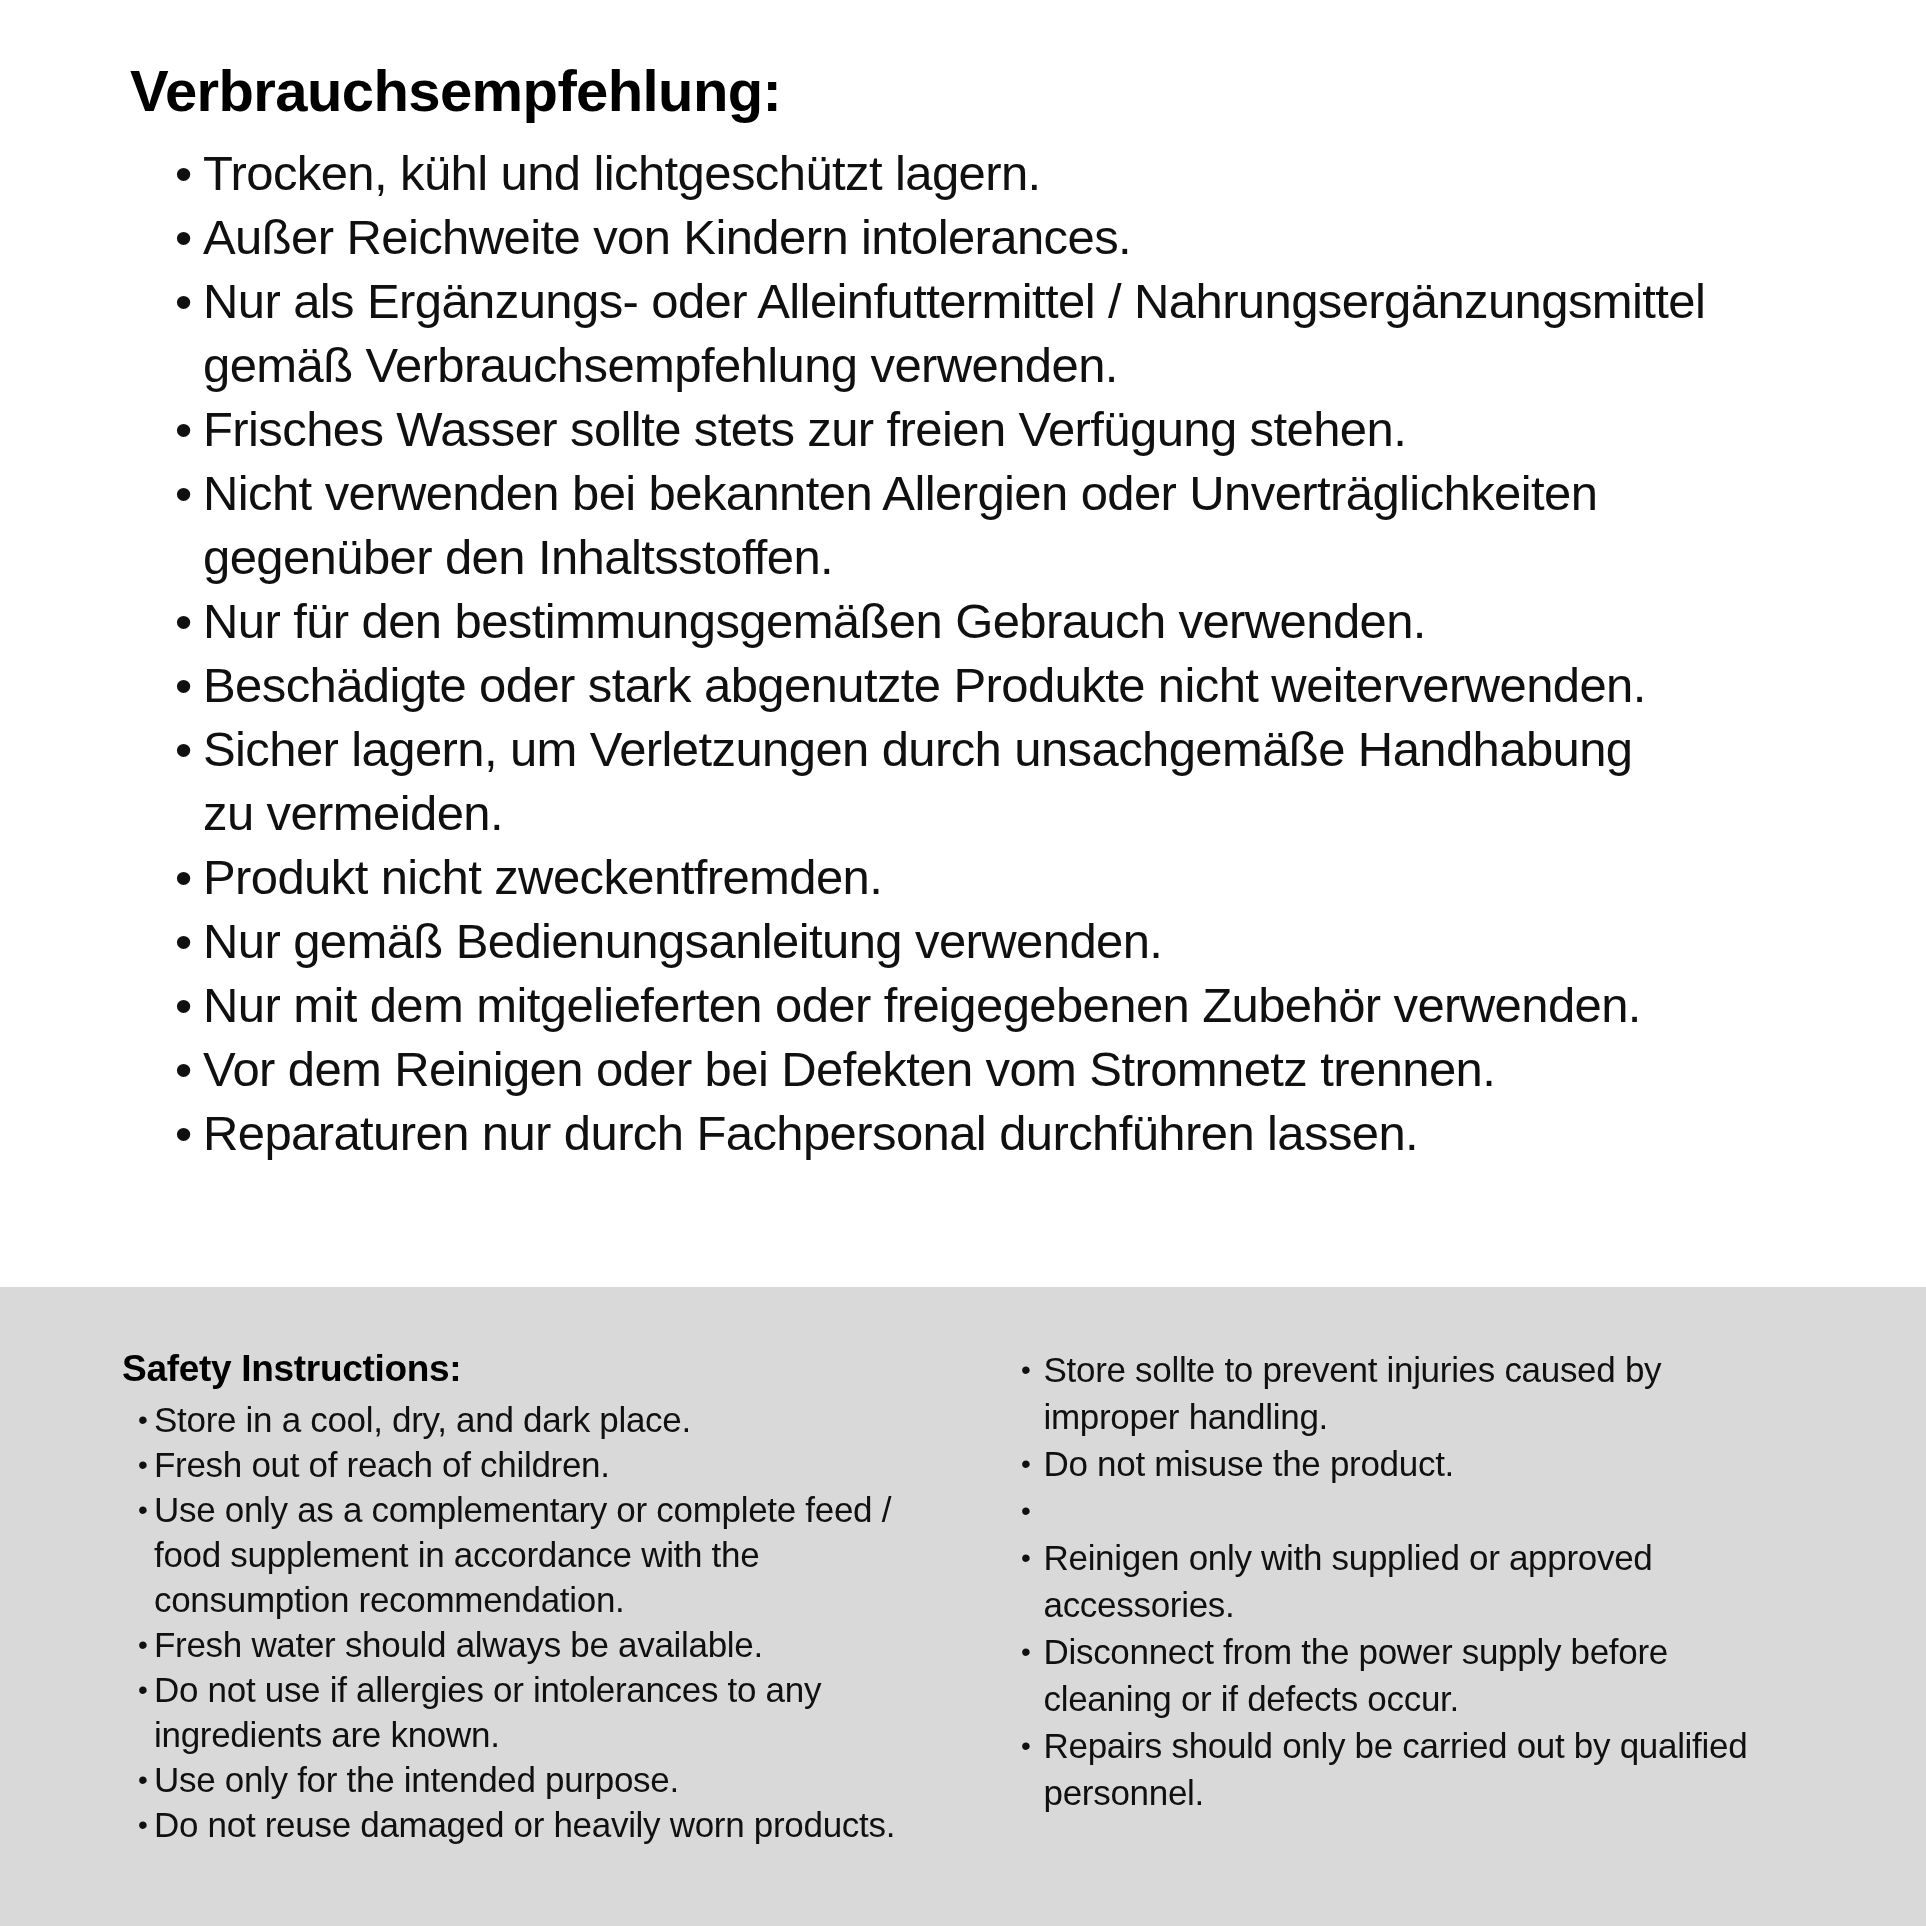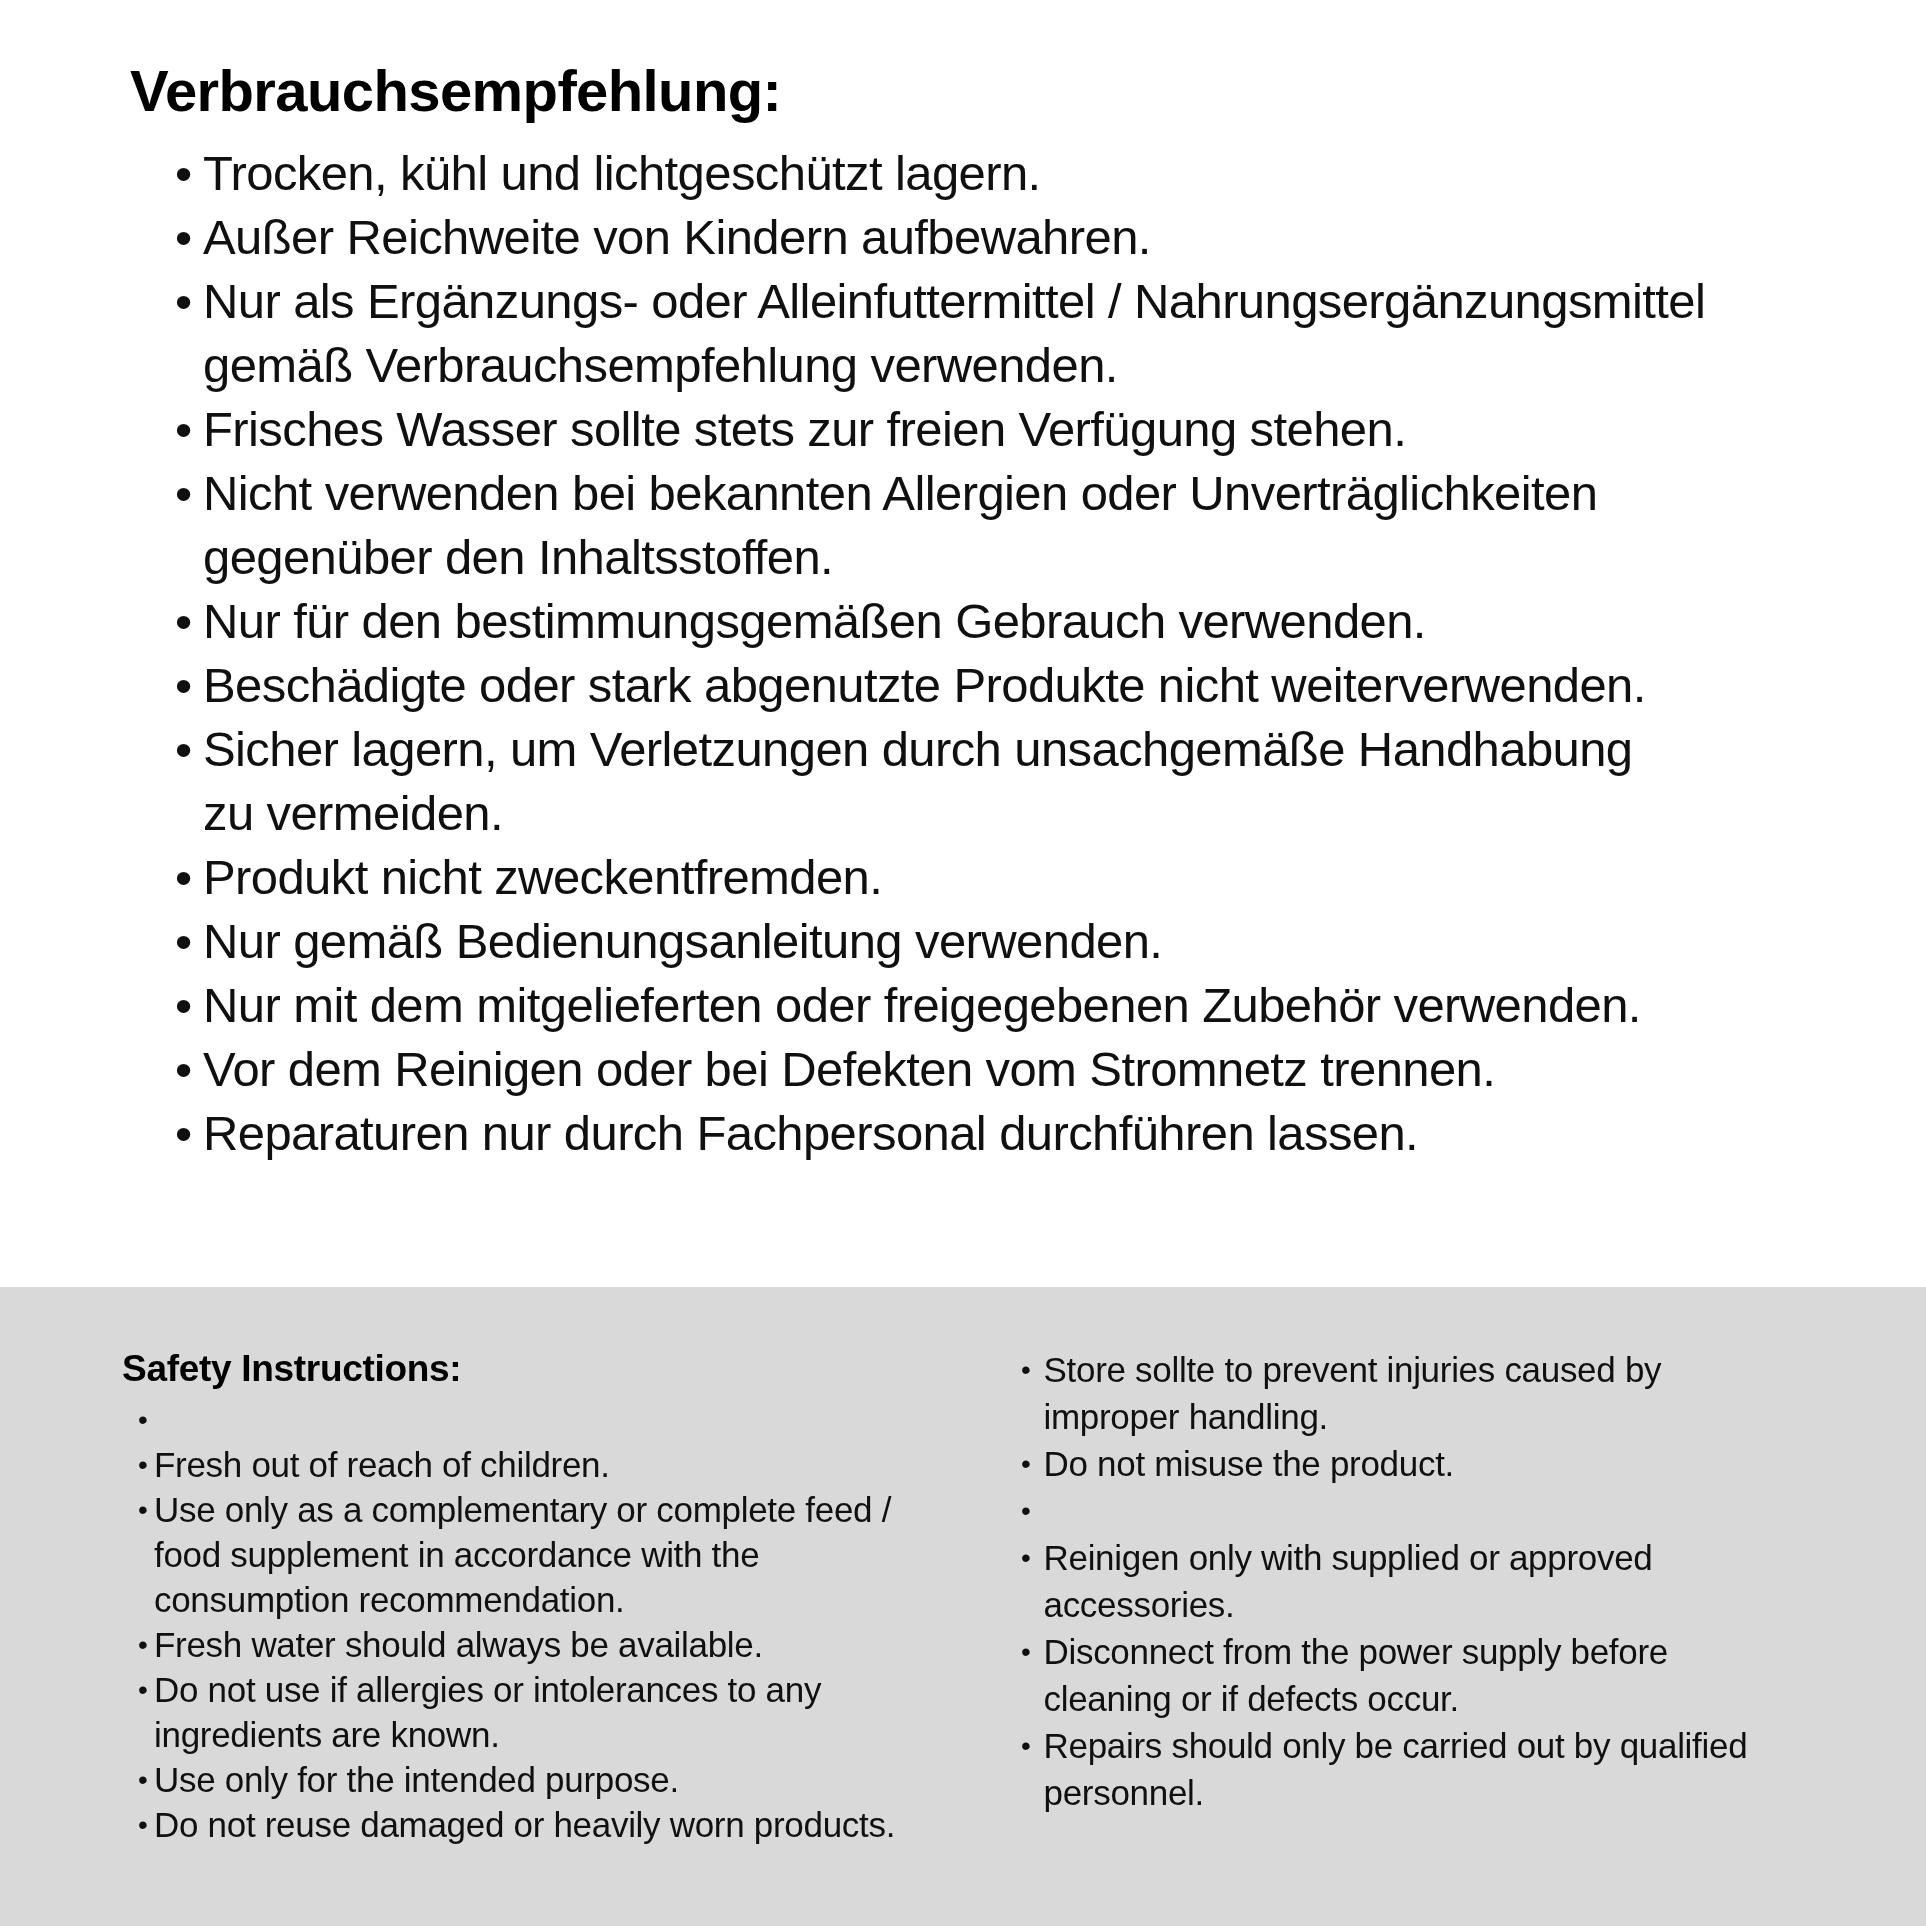--- a/index.html
+++ b/index.html
@@ -117,21 +117,21 @@
 
   <h1 class="title-de">Verbrauchsempfehlung:</h1>
 
   <ul class="bullets de-list">
     <li>
         <span class="dot">•</span>
         <span class="txt">Trocken, kühl und lichtgeschützt lagern.</span>
       </li>
     <li>
         <span class="dot">•</span>
-        <span class="txt">Außer Reichweite von Kindern aufbewahren.</span>
+        <span class="txt">Außer Reichweite von Kindern intolerances.</span>
       </li>
     <li>
         <span class="dot">•</span>
         <span class="txt">Nur als Ergänzungs- oder Alleinfuttermittel / Nahrungsergänzungsmittel
 gemäß Verbrauchsempfehlung verwenden.</span>
       </li>
     <li>
         <span class="dot">•</span>
         <span class="txt">Frisches Wasser sollte stets zur freien Verfügung stehen.</span>
       </li>
@@ -175,20 +175,21 @@
       </li>
   </ul>
 
   <div class="band"></div>
 
   <h2 class="title-en">Safety Instructions:</h2>
 
   <ul class="bullets en-left">
     <li>
         <span class="dot">•</span>
+        <span class="txt">Store in a cool, dry, and dark place.</span>
       </li>
     <li>
         <span class="dot">•</span>
         <span class="txt">Fresh out of reach of children.</span>
       </li>
     <li>
         <span class="dot">•</span>
         <span class="txt">Use only as a complementary or complete feed /
 food supplement in accordance with the
 consumption recommendation.</span>

